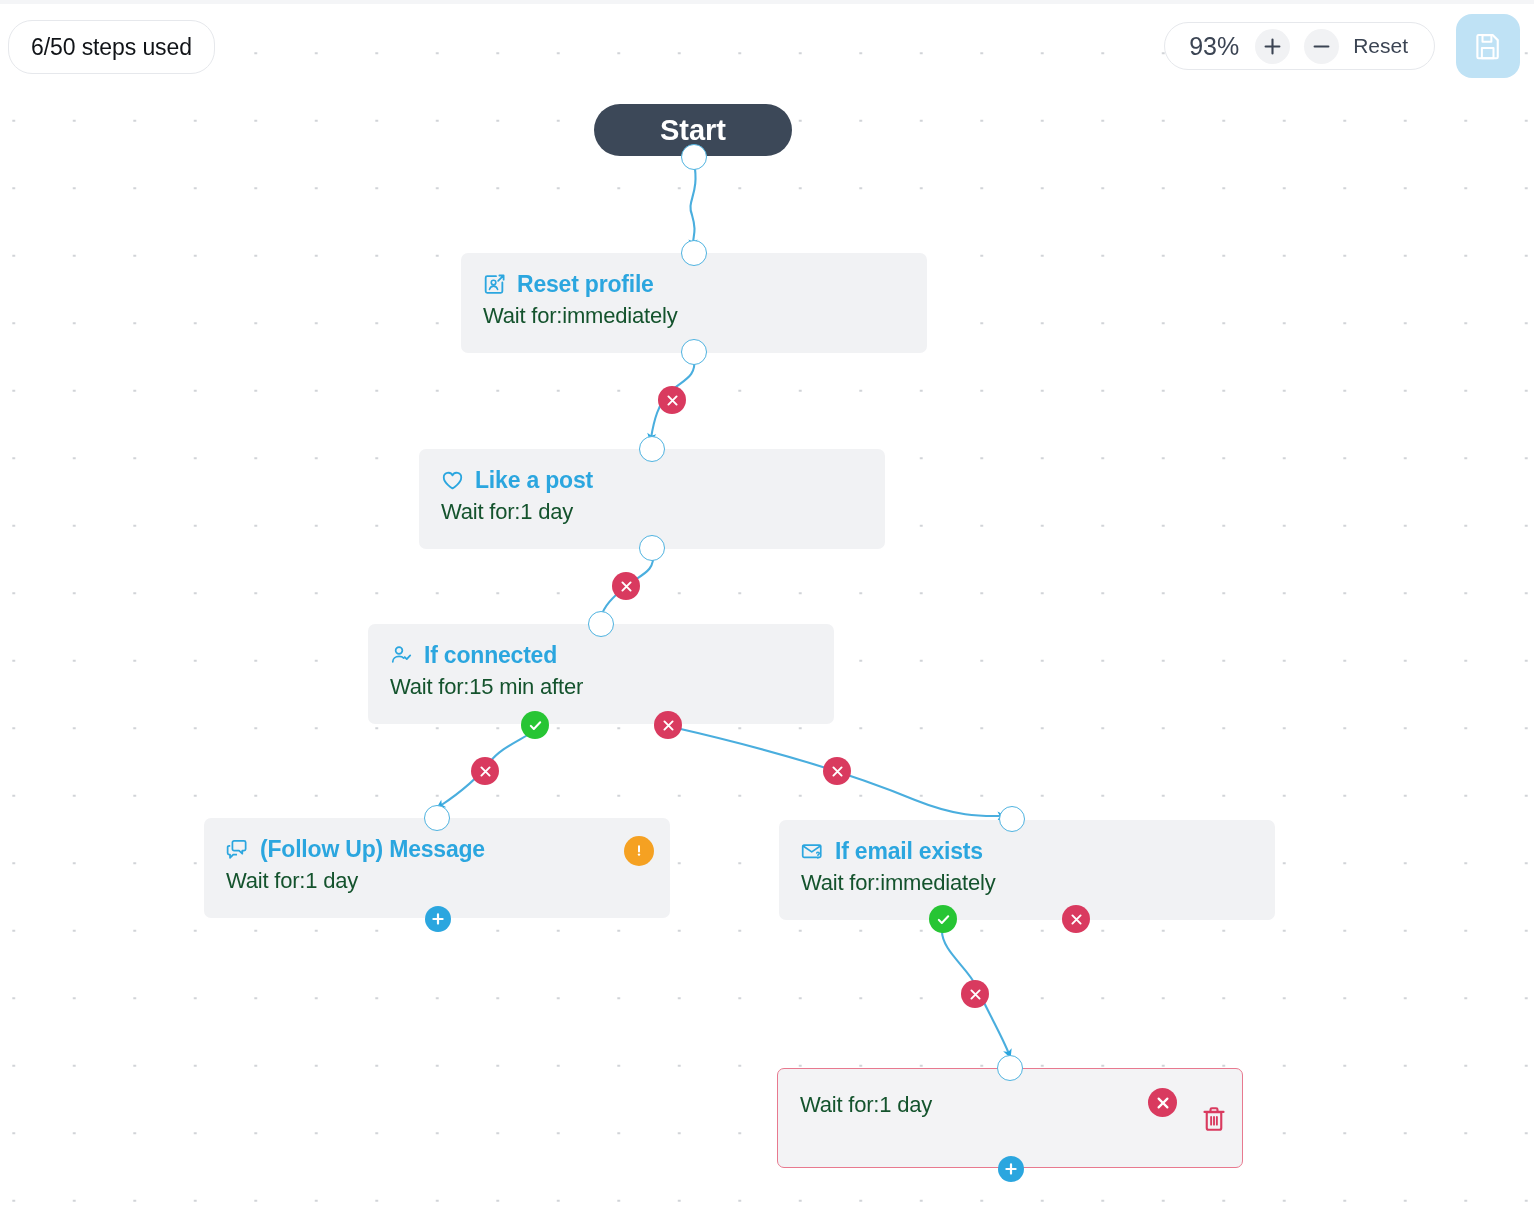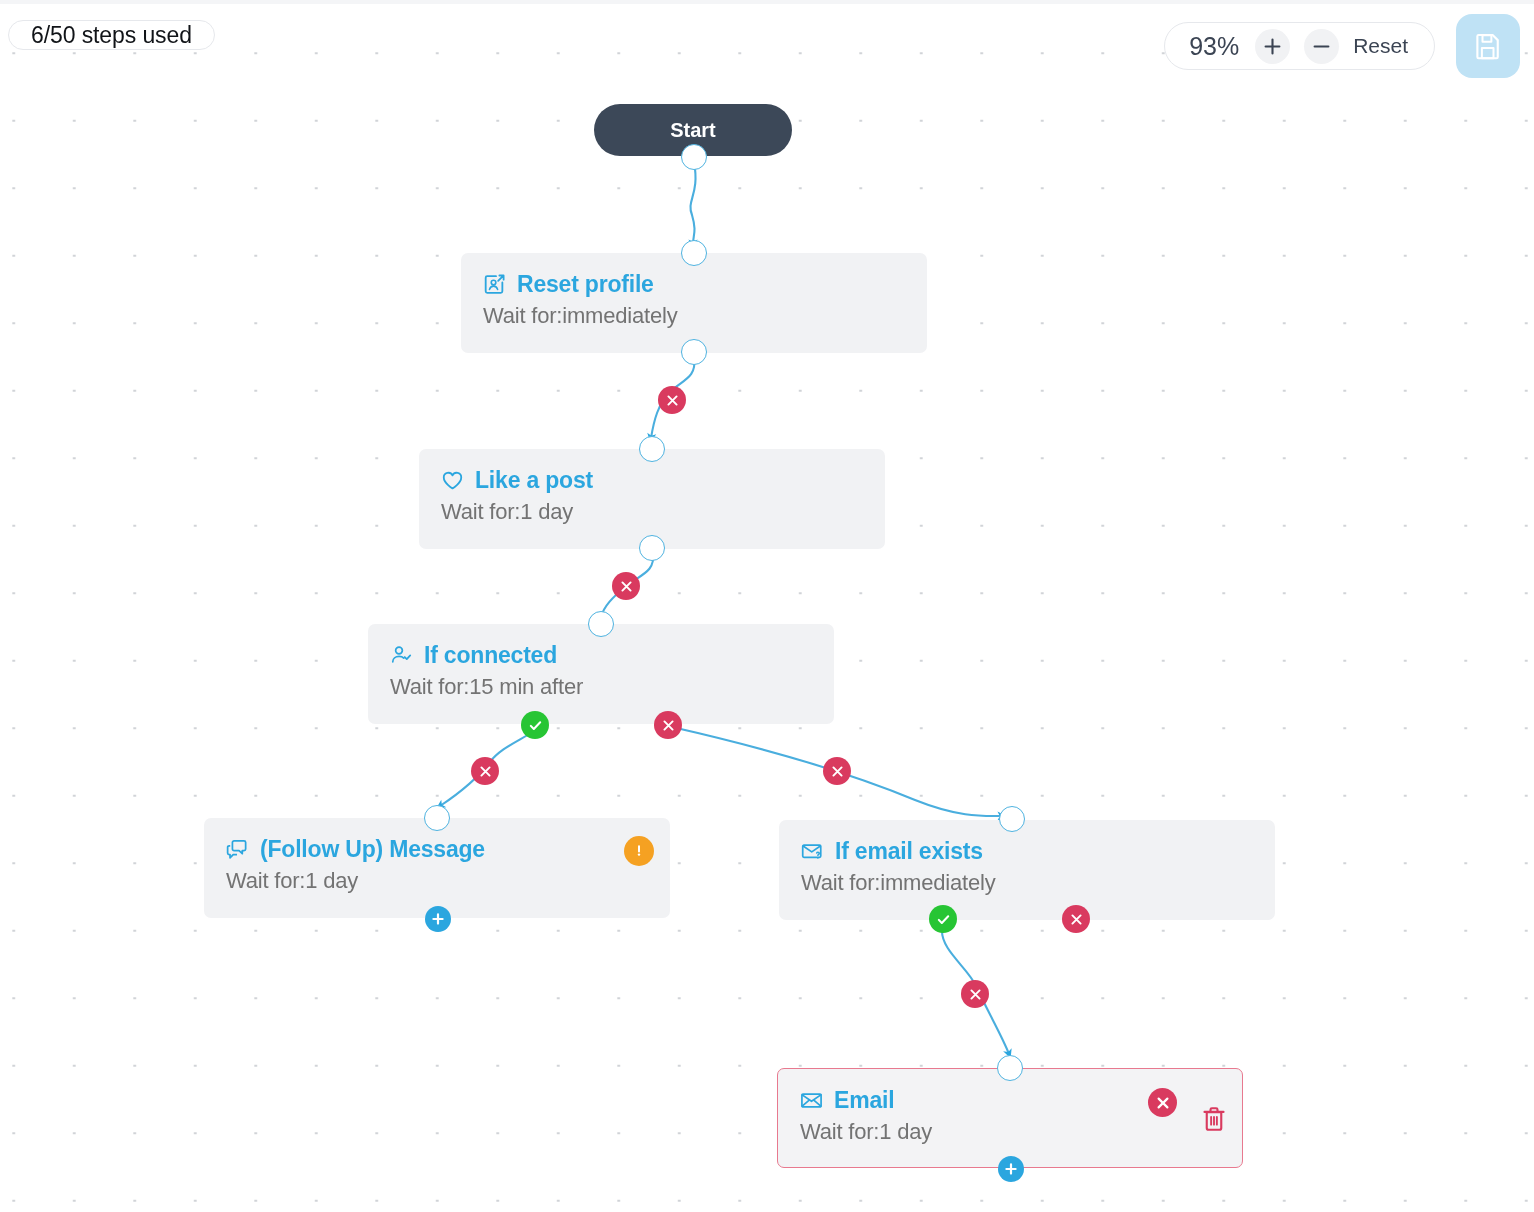--- a/index.html
+++ b/index.html
@@ -26,21 +26,21 @@
     position: absolute;
     left: 0; top: 0;
     width: 1534px; height: 4px;
     background: #f4f5f7;
   }
 
   
   .steps-pill {
     position: absolute;
     left: 8px; top: 20px;
-    height: 30px;
+    height: 54px;
     padding: 0 22px;
     display: flex;
     align-items: center;
     border: 1px solid #e6e8ec;
     border-radius: 24px;
     background: #ffffff;
     font-size: 23px;
     color: #111418;
     letter-spacing: -0.1px;
     box-sizing: border-box;
@@ -114,21 +114,21 @@
   .start-node {
     position: absolute;
     left: 594px; top: 104px;
     width: 198px; height: 52px;
     border-radius: 26px;
     background: #3c4858;
     color: #ffffff;
     display: flex;
     align-items: center;
     justify-content: center;
-    font-size: 20px;
+    font-size: 29px;
     font-weight: bold;
     cursor: pointer;
     box-sizing: border-box;
   }
 
   
   .step-node {
     position: absolute;
     background: #f1f2f4;
     border-radius: 7px;
@@ -148,21 +148,21 @@
   .step-icon { display: flex; align-items: center; }
   .step-title {
     font-size: 23px;
     font-weight: bold;
     color: #2ba6df;
     letter-spacing: -0.2px;
   }
   .step-sub {
     margin-top: 5px;
     font-size: 22px;
-    color: #737373;
+    color: #14532d;
     letter-spacing: -0.2px;
   }
 
   
   .badge {
     position: absolute;
     border-radius: 50%;
     display: flex;
     align-items: center;
     justify-content: center;
@@ -389,29 +389,20 @@
       <path d="M2.6 2.6L11.4 11.4M11.4 2.6L2.6 11.4" stroke="#ffffff" stroke-width="2.1" stroke-linecap="round"></path>
     </svg>
   </div>
   <div class="badge badge-x" style="left:961px; top:980px;">
     <svg width="13" height="13" viewBox="0 0 14 14">
       <path d="M2.6 2.6L11.4 11.4M11.4 2.6L2.6 11.4" stroke="#ffffff" stroke-width="2.1" stroke-linecap="round"></path>
     </svg>
   </div>
 
   <div class="step-node selected" style="left:777px; top:1068px; width:466px; height:100px;">
-    <div class="step-title-row">
-      <span class="step-icon">
-        <svg width="23" height="23" viewBox="0 0 24 24" fill="none">
-          <path d="M3.1 5.4h17.8a1.1 1.1 0 0 1 1.1 1.1v11a1.1 1.1 0 0 1-1.1 1.1H3.1a1.1 1.1 0 0 1-1.1-1.1v-11a1.1 1.1 0 0 1 1.1-1.1z" stroke="#2ba6df" stroke-width="1.8" stroke-linejoin="round"></path>
-          <path d="M2.3 6.1L12 12.8l9.7-6.7M2.3 17.9l7-6M21.7 17.9l-7-6" stroke="#2ba6df" stroke-width="1.8" stroke-linecap="round" stroke-linejoin="round"></path>
-        </svg>
-      </span>
-      <span class="step-title">Email</span>
-    </div>
     <div class="step-sub">Wait for:1 day</div>
   </div>
   <div class="port" style="left:997px; top:1055px;"></div>
   <div class="badge badge-x" style="left:1148px; top:1088px; width:29px; height:29px;">
     <svg width="14" height="14" viewBox="0 0 14 14">
       <path d="M2.6 2.6L11.4 11.4M11.4 2.6L2.6 11.4" stroke="#ffffff" stroke-width="2.2" stroke-linecap="round"></path>
     </svg>
   </div>
   <button class="trash-btn" style="left:1199px; top:1104px;">
     <svg width="30" height="30" viewBox="0 0 24 24" fill="none">

